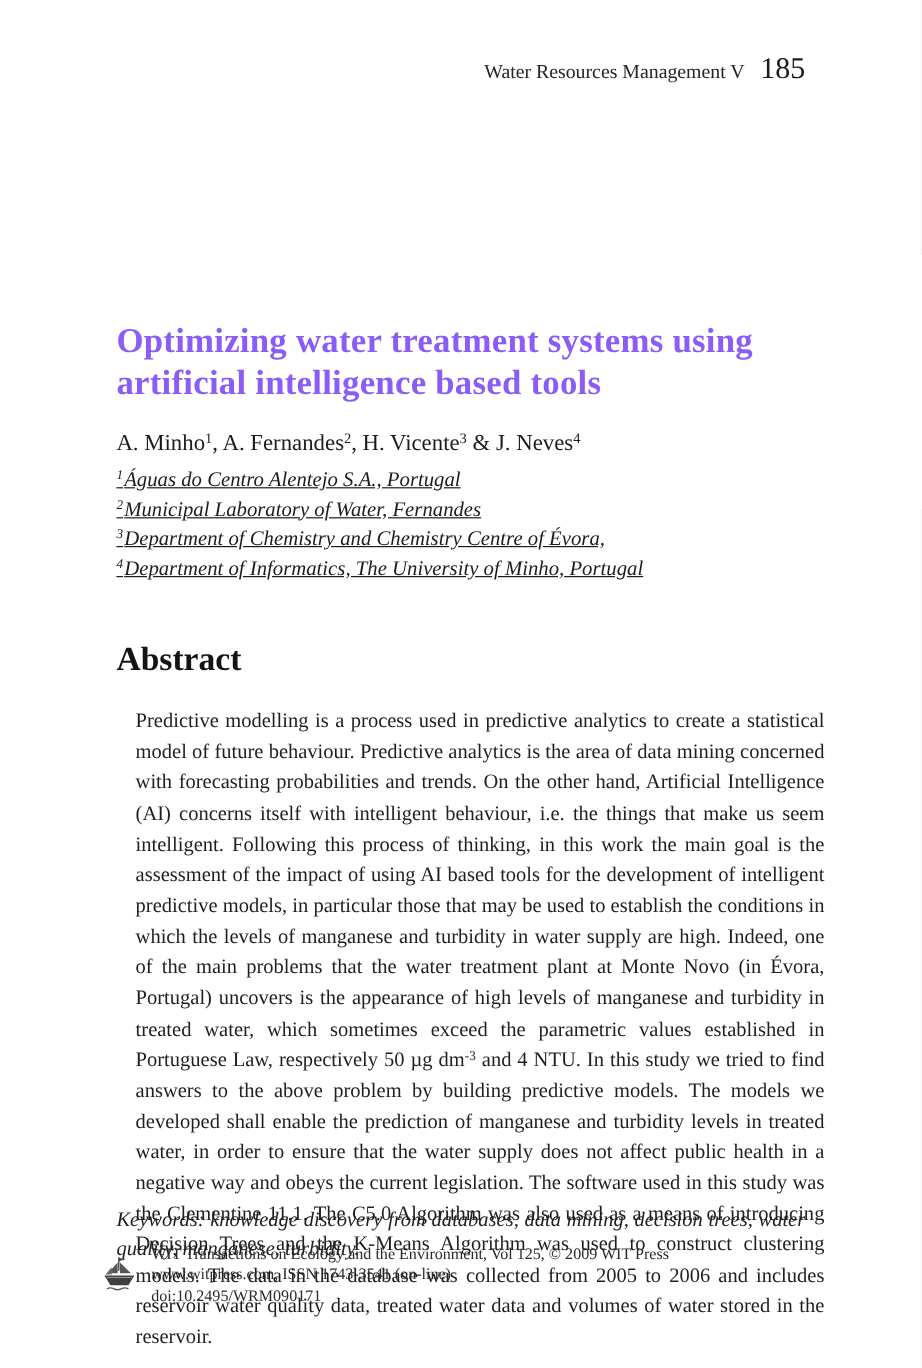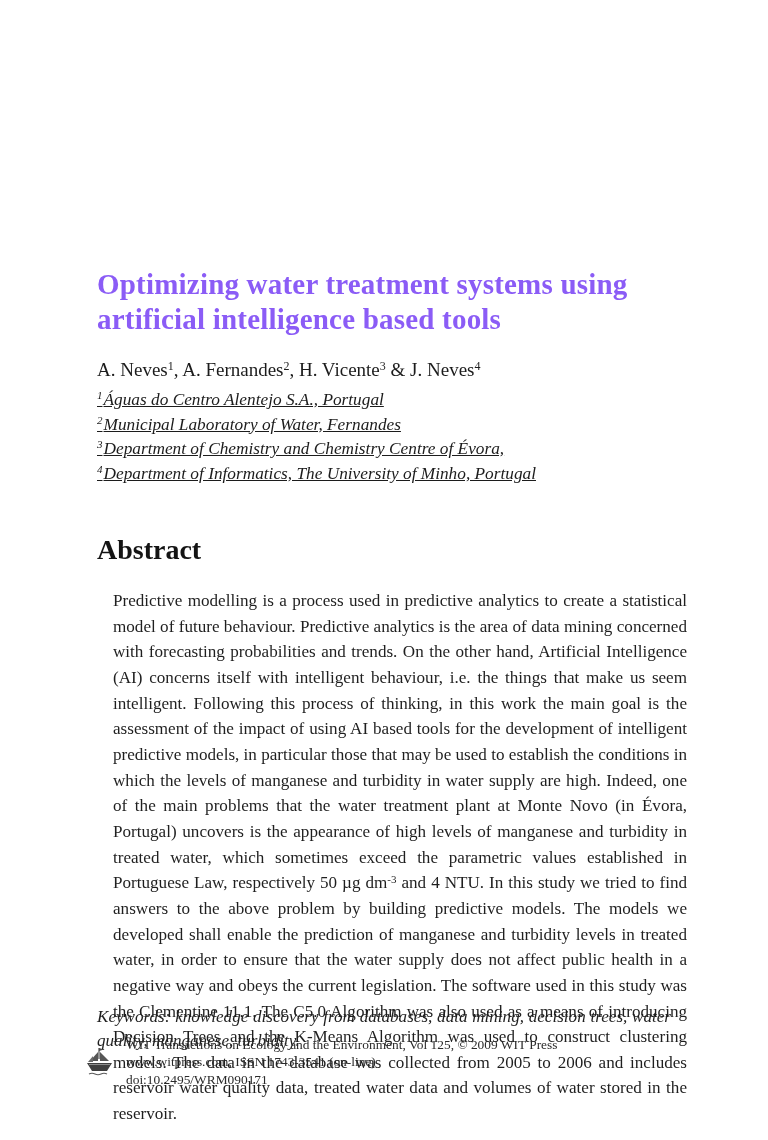--- a/index.html
+++ b/index.html
@@ -122,28 +122,31 @@
     font-size: 13.4px;
     line-height: 17.4px;
     color: #2a2a2a;
   }
 </style>
 </head>
 <body>
 
 <div class="page">
 
+  <div class="page-header">
+    <span class="journal">Water Resources Management V</span><span class="folio">185</span>
+  </div>
 
   <h1 class="title content-col" style="position: absolute; top: 267px;">
     <span>Optimizing water treatment systems using</span><br>
     <span>artificial intelligence based tools</span>
   </h1>
 
   <div class="authors content-col" style="position: absolute; top: 359px;">
-    <span><span>A. Neves</span><sup>1</sup><span>, </span></span><span><span>A. Fernandes</span><sup>2</sup><span>, </span></span><span><span>H. Vicente</span><sup>3</sup><span> &amp; </span></span><span><span>J. Neves</span><sup>4</sup><span></span></span>
+    <span><span>A. Minho</span><sup>1</sup><span>, </span></span><span><span>A. Fernandes</span><sup>2</sup><span>, </span></span><span><span>H. Vicente</span><sup>3</sup><span> &amp; </span></span><span><span>J. Neves</span><sup>4</sup><span></span></span>
   </div>
 
   <div class="affiliations content-col" style="position: absolute; top: 388px; text-decoration: underline;">
     <div class="aff-line"><sup>1</sup><span>Águas do Centro Alentejo S.A., Portugal</span></div>
     <div class="aff-line"><sup>2</sup><span>Municipal Laboratory of Water, Fernandes</span></div>
     <div class="aff-line"><sup>3</sup><span>Department of Chemistry and Chemistry Centre of Évora,</span></div>
     <div class="aff-line"><sup>4</sup><span>Department of Informatics, The University of Minho, Portugal</span></div>
   </div>
 
   <h2 class="abstract-heading content-col" style="position: absolute; top: 534px;">Abstract</h2>

